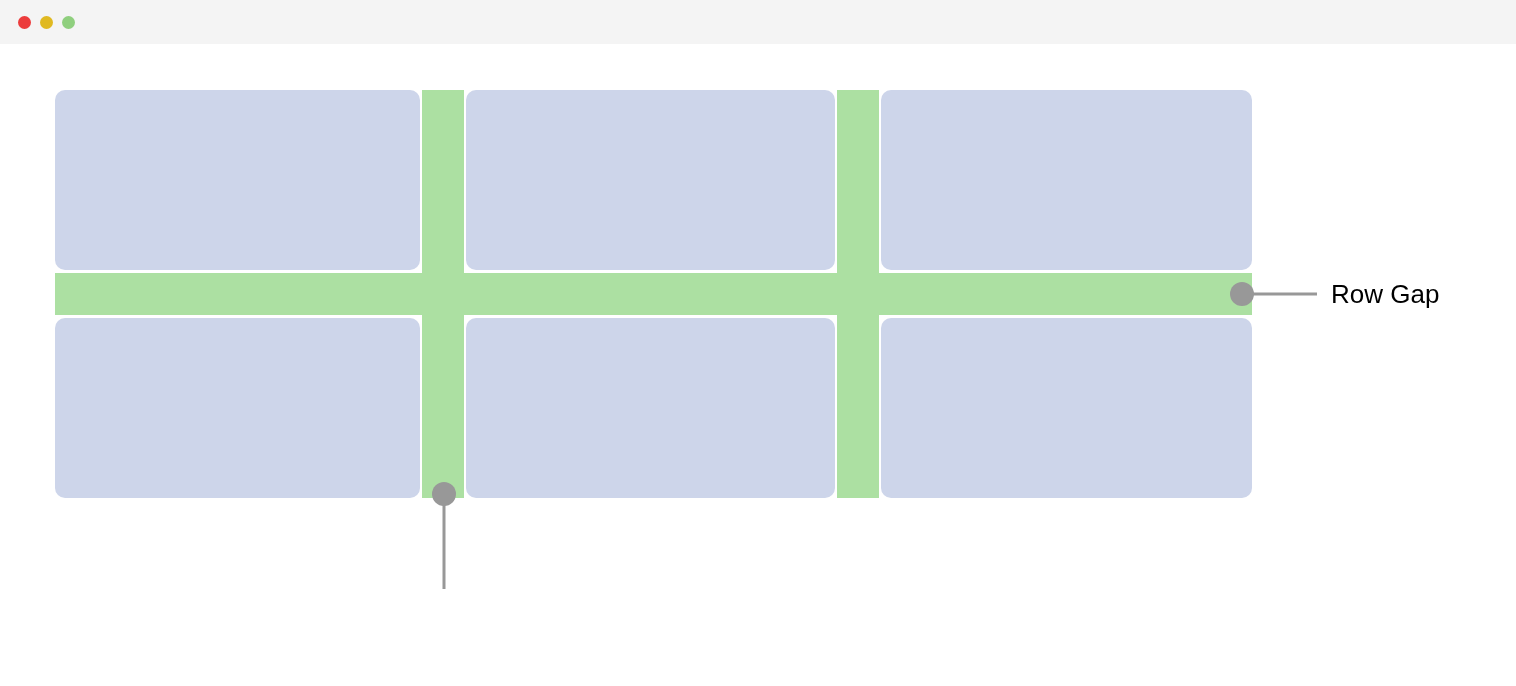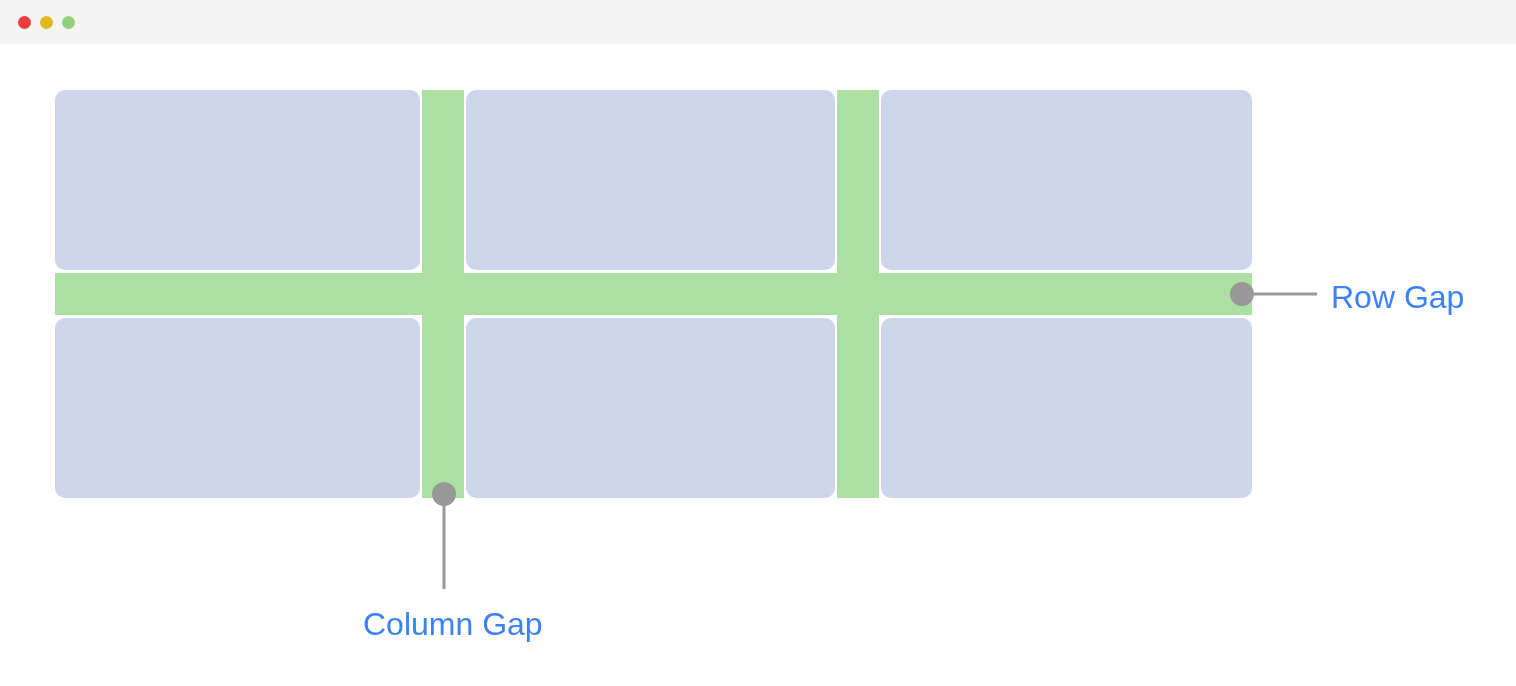--- a/index.html
+++ b/index.html
@@ -103,22 +103,22 @@
       transform: translateY(-50%);
     }
     .callout-line-v {
       position: absolute;
       width: 3px;
       background: #989898;
       transform: translateX(-50%);
     }
     .callout-label {
       position: absolute;
-      color: #3b82f6;
-      font-size: 32px;
+      color: #000000;
+      font-size: 26px;
       white-space: nowrap;
     }
   </style>
 </head>
 <body>
 
 <div class="titlebar">
   <div class="traffic-light tl-red"></div>
   <div class="traffic-light tl-yellow"></div>
   <div class="traffic-light tl-green"></div>
@@ -137,14 +137,13 @@
     <div class="cell c5"></div>
     <div class="cell c6"></div>
   </div>
 
   <div class="callout-dot" style="left:1242px; top:250px;"></div>
   <div class="callout-line-h" style="left:1242px; top:250px; width:75px;"></div>
   <div class="callout-label" style="left:1331px; top:235px;">Row Gap</div>
 
   <div class="callout-dot" style="left:444px; top:450px;"></div>
   <div class="callout-line-v" style="left:444px; top:450px; height:95px;"></div>
-  <div class="callout-label" style="left:363px; top:562px;">Column Gap</div>
 </div>
 
 </body></html>

